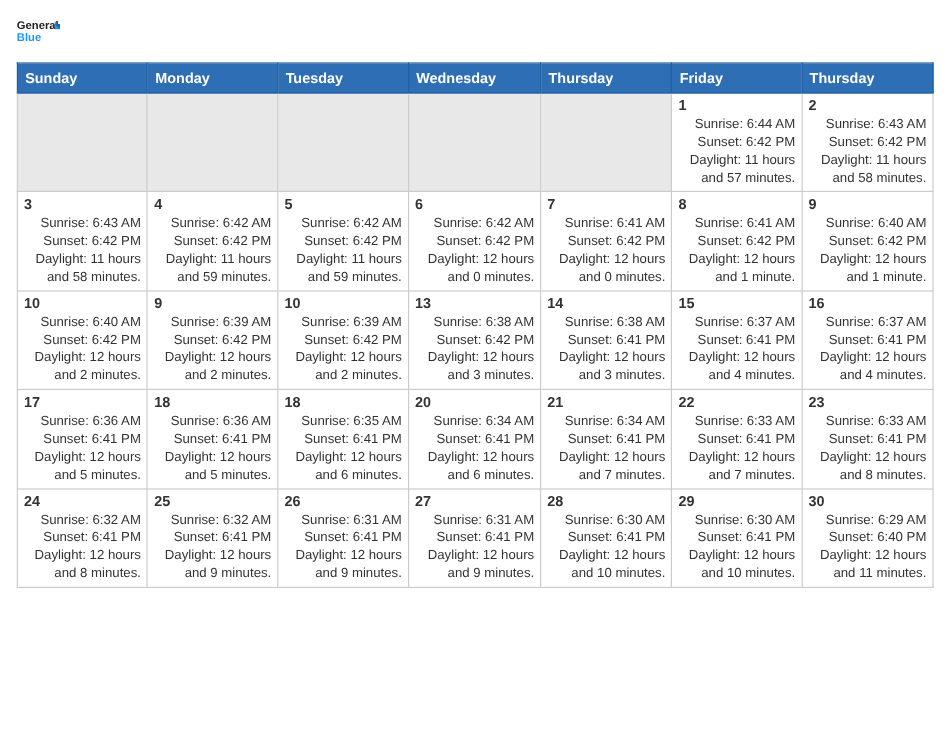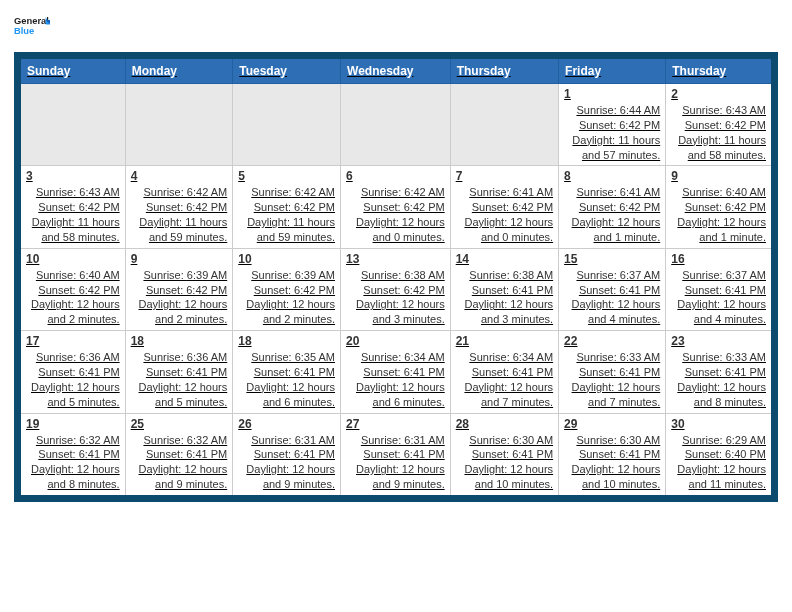--- a/index.html
+++ b/index.html
@@ -37,22 +37,21 @@
       line-height: 1.1;
     }
     .subtitle {
       font-size: 14px;
       color: #555;
       margin-top: 2px;
     }
     .calendar {
       width: 100%;
       border-collapse: collapse;
-      border: 7px solid #0c4a6e;
-      text-decoration: underline;
+      border: 1px solid #0c4a6e;
     }
     .calendar th {
       background-color: #2e6eb5;
       color: white;
       text-align: left;
       padding: 5px 6px;
       font-size: 12px;
       font-weight: bold;
       border: 1px solid #2060a0;
     }
@@ -292,21 +291,21 @@
           <td>
             <span class="day-num">23</span>
             <div class="day-info">Sunrise: 6:33 AM
 Sunset: 6:41 PM
 Daylight: 12 hours
 and 8 minutes.</div>
           </td>
         </tr>
         <tr>
           <td>
-            <span class="day-num">19</span>
+            <span class="day-num">24</span>
             <div class="day-info">Sunrise: 6:32 AM
 Sunset: 6:41 PM
 Daylight: 12 hours
 and 8 minutes.</div>
           </td>
           <td>
             <span class="day-num">25</span>
             <div class="day-info">Sunrise: 6:32 AM
 Sunset: 6:41 PM
 Daylight: 12 hours

